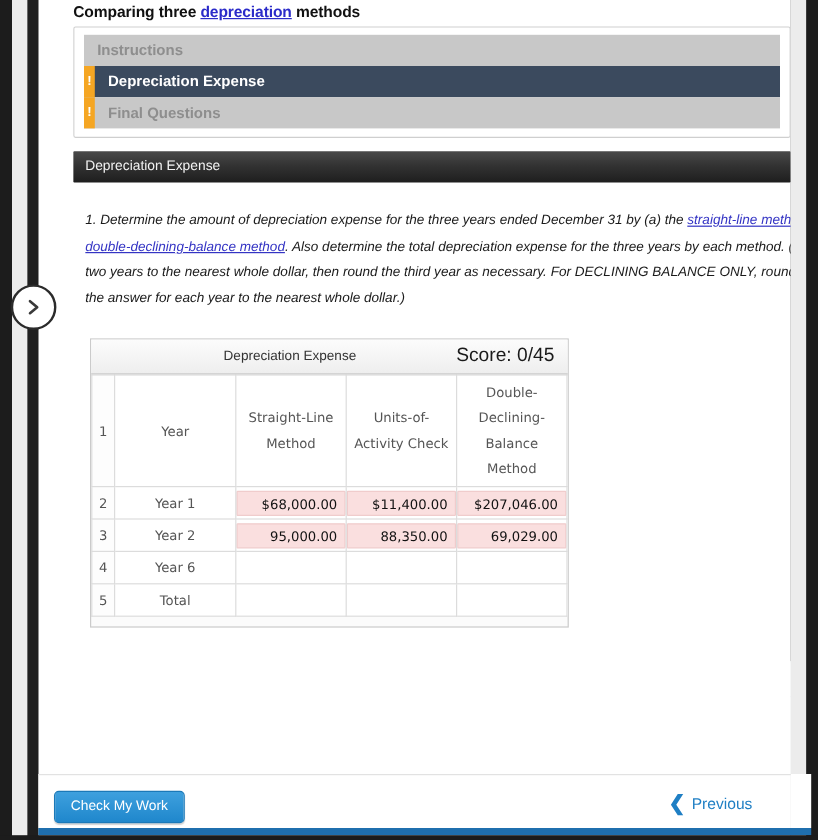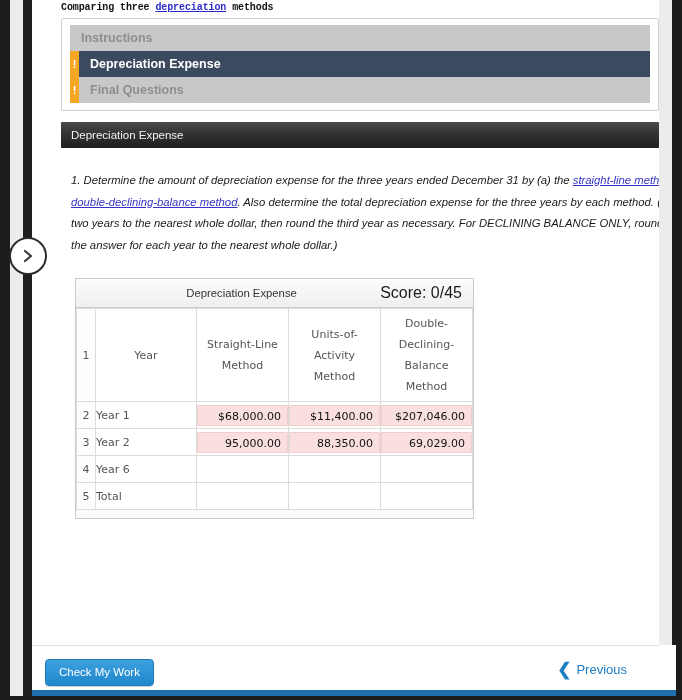--- a/index.html
+++ b/index.html
@@ -62,24 +62,23 @@
     background: #ffffff;
     z-index: 20; overflow: hidden;
   }
 
   #content {
     position: absolute; left: 29px; top: 0; width: 598px;
   }
 
   
   .page-title {
-    font-size: 10px; font-weight: bold; color: #111;
+    font-size: 13px; font-weight: bold; color: #111;
     padding: 2px 0 5px 0; letter-spacing: -0.1px;
     white-space: nowrap;
-    font-family: Liberation Mono, monospace;
   }
   .page-title a {
     color: #2b2bc9; text-decoration: underline; font-weight: bold;
   }
 
   
   .tabbar {
     border: 1px solid #cfcfcf; background: #ffffff;
     padding: 6px 8px 7px 8px; border-radius: 2px;
     width: 598px;
@@ -173,21 +172,21 @@
     background: #fdfdfd; vertical-align: middle;
   }
   th.hdr {
     height: 93px; vertical-align: middle; text-align: center;
     font-weight: normal; color: #6b6b6b; font-size: 11px;
     line-height: 21px; background: #ffffff;
   }
   th.hdr.wrapped { padding: 0 6px; }
 
   td.yearcell {
-    height: 27px; text-align: left; color: #333; font-size: 11px;
+    height: 27px; text-align: center; color: #333; font-size: 11px;
     vertical-align: middle; background: #ffffff;
   }
   td.datacell {
     height: 27px; vertical-align: middle; background: #ffffff;
     padding: 0 2px;
   }
   .inputbox {
     display: block; width: 100%; height: 21px; line-height: 21px;
     background: #fadfdf; border: 1px solid #f0cccc;
     text-align: right; padding-right: 6px;
@@ -328,21 +327,21 @@
               <col class="c-year">
             <col class="c-data">
               <col class="c-data">
               <col class="c-data">
           </colgroup>
           <tbody>
             <tr>
               <td class="rownum">1</td>
               <th class="hdr">Year</th>
               <th class="hdr wrapped">Straight-Line Method</th>
-              <th class="hdr wrapped">Units-of-Activity Method</th>
+              <th class="hdr wrapped">Units-of-Activity Check</th>
               <th class="hdr wrapped">Double-Declining-Balance Method</th>
             </tr>
 
             <tr>
               <td class="rownum">2</td>
               <td class="yearcell">Year 1</td>
               <td class="datacell">
                 <span class="inputbox">$68,000.00</span>
               </td>
               <td class="datacell">

